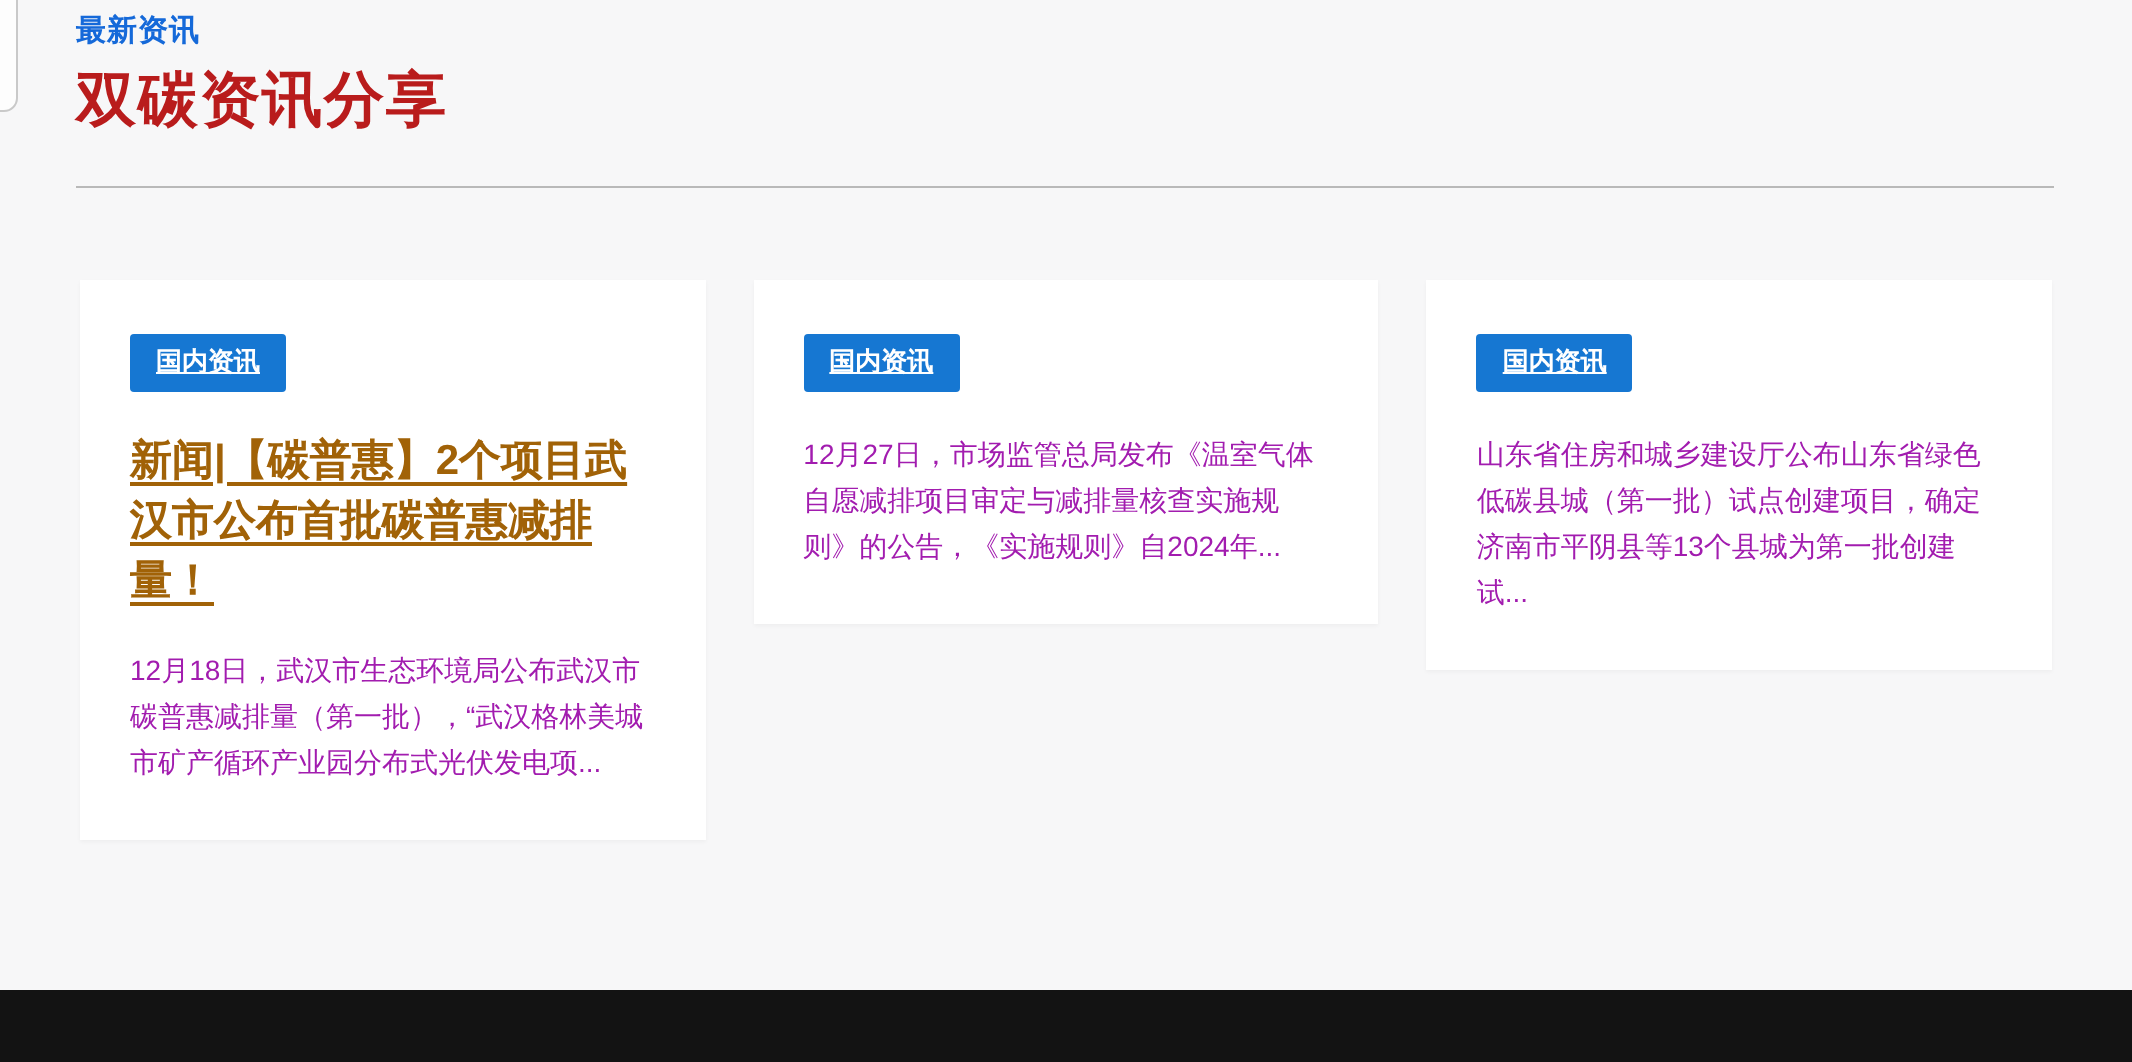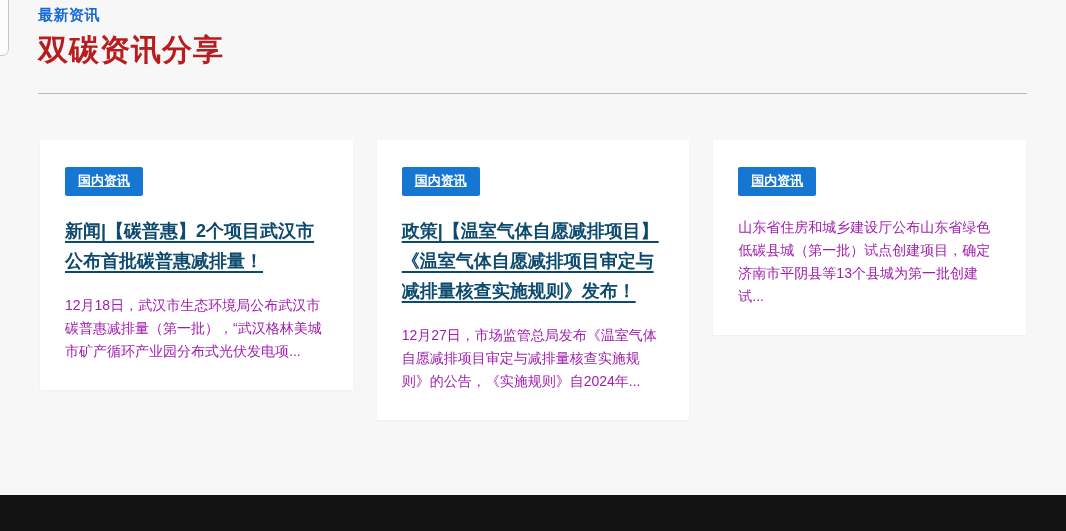--- a/index.html
+++ b/index.html
@@ -55,22 +55,22 @@
     display: inline-block;
     background: #1677d2;
     color: #ffffff;
     font-size: 13px; font-weight: 600;
     text-decoration: underline;
     padding: 5px 13px 6px 13px;
     border-radius: 2px;
     margin-bottom: 20px;
   }
   .card-title {
-    color: #0c4a6e;
-    font-size: 18px; font-weight: bold;
+    color: #a16207;
+    font-size: 21px; font-weight: bold;
     line-height: 30px;
     text-decoration: underline;
     text-decoration-thickness: 2px;
     text-underline-offset: 4px;
     margin-bottom: 18px;
   }
   .card-excerpt {
     color: #a21caf;
     font-size: 14px;
     line-height: 23px;
@@ -99,21 +99,20 @@
   <div class="cards">
 
     <div class="card">
       <span class="badge">国内资讯</span>
       <div class="card-title">新闻|【碳普惠】2个项目武汉市公布首批碳普惠减排量！</div>
       <div class="card-excerpt">12月18日，武汉市生态环境局公布武汉市碳普惠减排量（第一批），“武汉格林美城市矿产循环产业园分布式光伏发电项...</div>
     </div>
 
     <div class="card">
       <span class="badge">国内资讯</span>
-      <div class="card-title">政策|【温室气体自愿减排项目】《温室气体自愿减排项目审定与减排量核查实施规则》发布！</div>
       <div class="card-excerpt">12月27日，市场监管总局发布《温室气体自愿减排项目审定与减排量核查实施规则》的公告，《实施规则》自2024年...</div>
     </div>
 
     <div class="card">
       <span class="badge">国内资讯</span>
       <div class="card-excerpt">山东省住房和城乡建设厅公布山东省绿色低碳县城（第一批）试点创建项目，确定济南市平阴县等13个县城为第一批创建试...</div>
     </div>
 
   </div>
 

